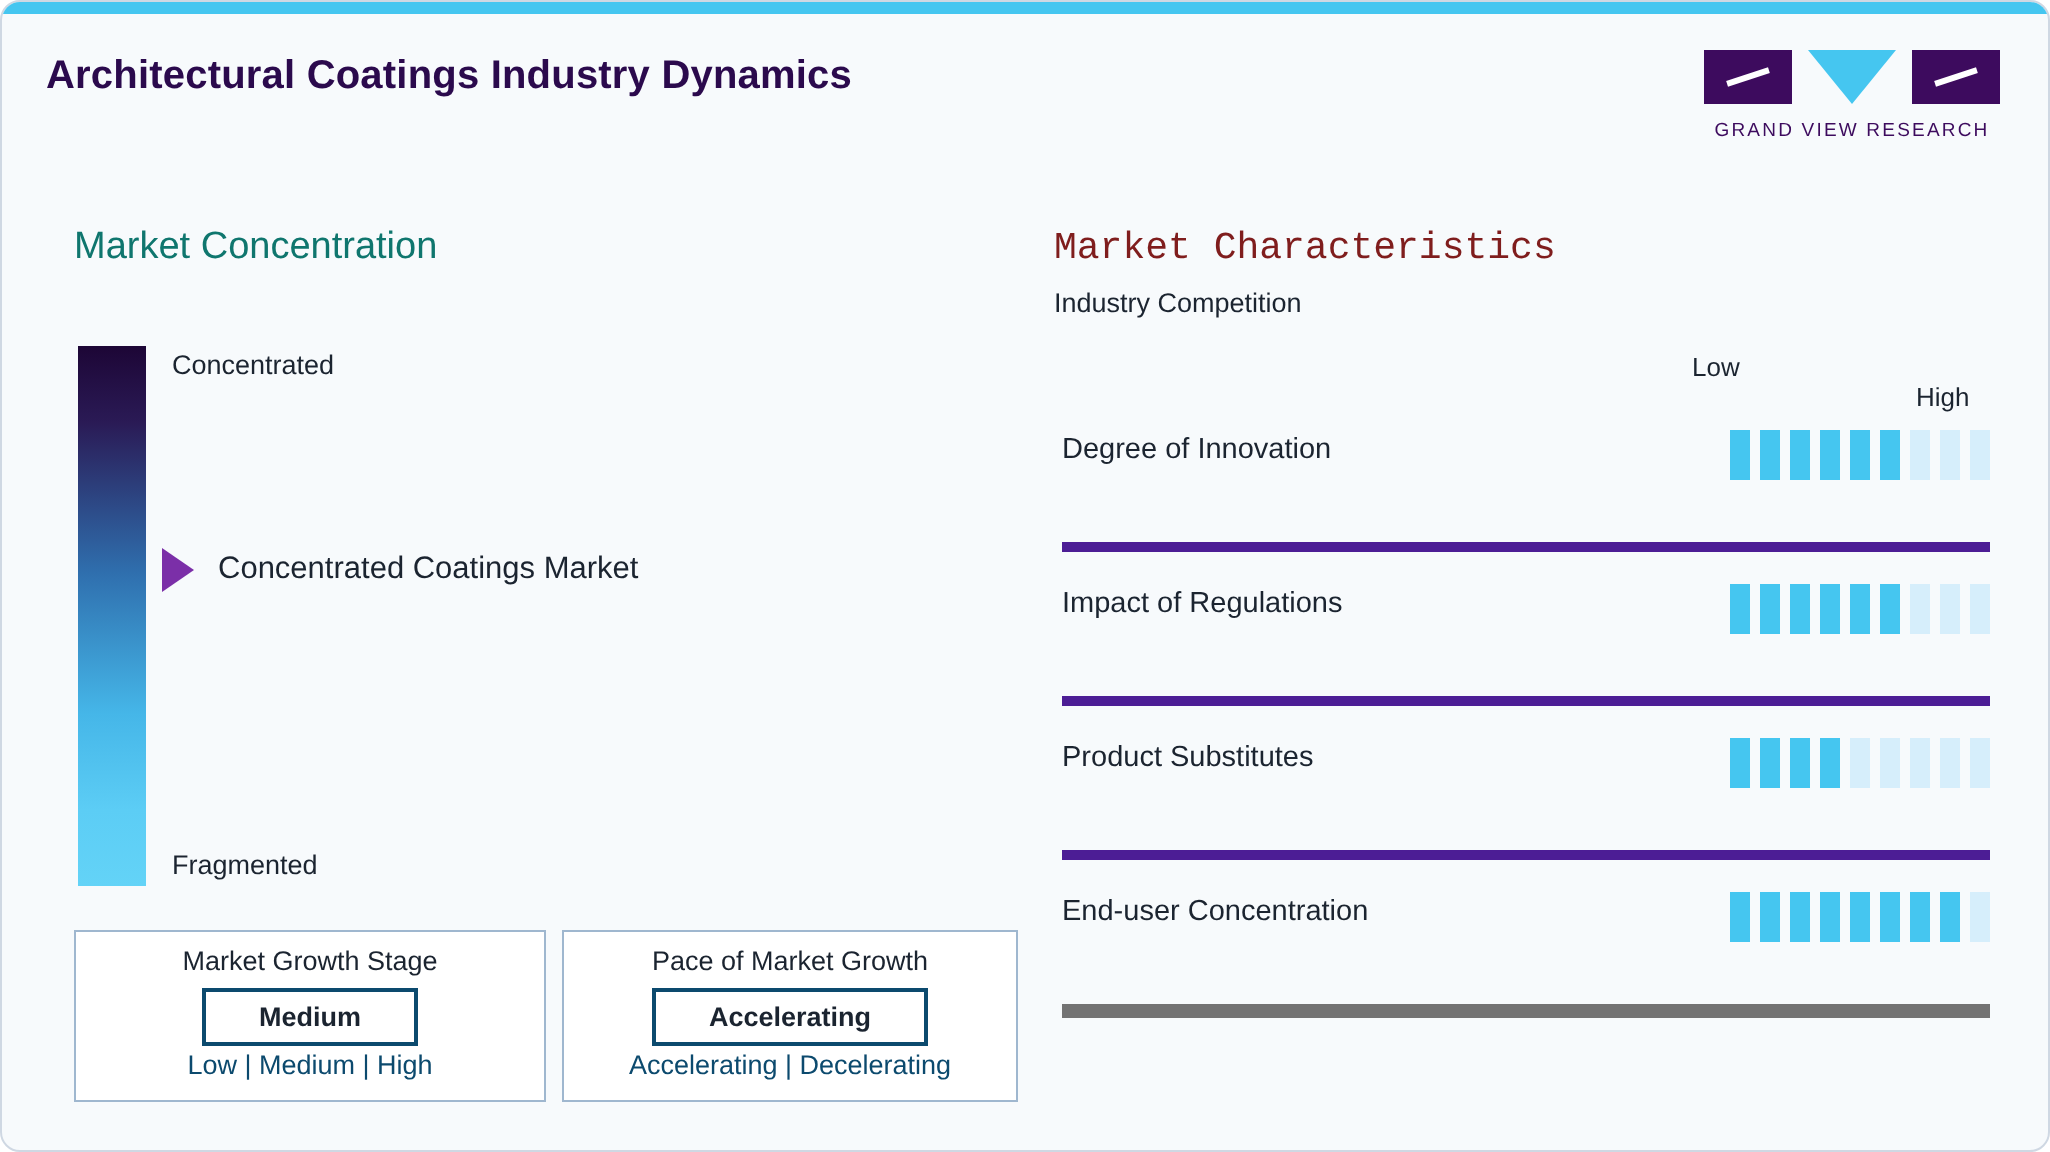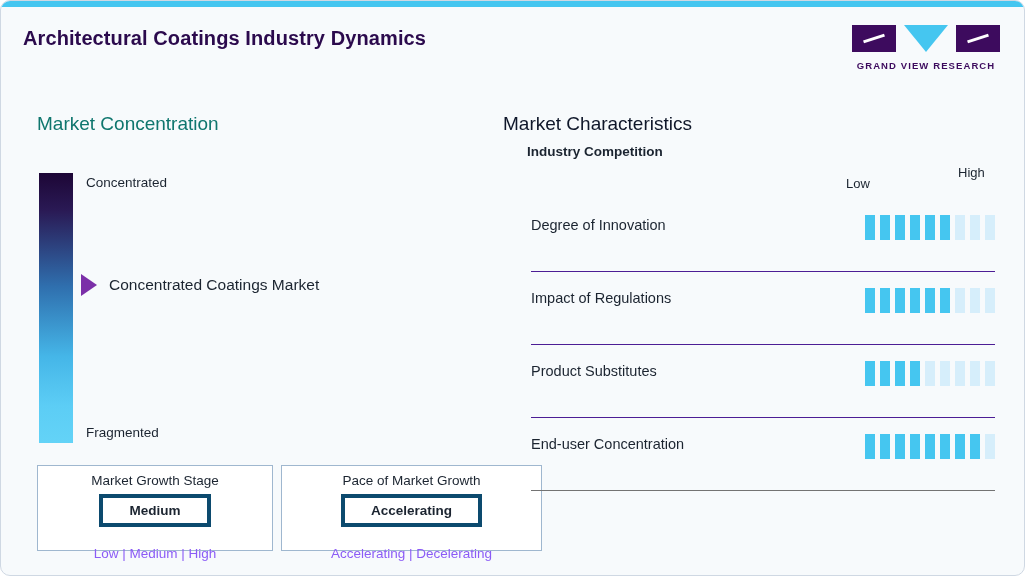--- a/index.html
+++ b/index.html
@@ -75,21 +75,21 @@
     height: 0;
     border-left: 22px solid transparent;
     border-right: 22px solid transparent;
     border-top: 27px solid #45c6f0;
   }
   #logo-text {
     margin-top: 5px;
     font-size: 9.5px;
     letter-spacing: 1.1px;
     color: #3d0b5e;
-    font-weight: bold;
+    font-weight: normal;
   }
 
   
   #left-title {
     position: absolute;
     left: 36px;
     top: 112px;
     font-size: 19px;
     color: #0f766e;
   }
@@ -137,84 +137,84 @@
   .info-box {
     position: absolute;
     top: 464px;
     height: 86px;
     border: 1px solid #9fb7cf;
     background: #ffffff;
     box-sizing: border-box;
     text-align: center;
   }
   #growth-stage-box { left: 36px; width: 236px; }
-  #pace-box { left: 280px; width: 261px; }
+  #pace-box { left: 280px; width: 228px; }
   .info-box .box-title {
     font-size: 13.5px;
     color: #1b2430;
     margin-top: 7px;
   }
   .info-box .box-value {
     display: inline-block;
     margin-top: 6px;
     padding: 5px 26px;
-    border: 4px solid #0c4a6e;
+    border: 2px solid #0c4a6e;
     font-size: 13.5px;
     font-weight: bold;
     color: #1b2430;
     background: #ffffff;
   }
   .info-box .box-scale {
     font-size: 13.5px;
-    color: #8b5cf6;
-    margin-top: 19px;
+    color: #0c4a6e;
+    margin-top: 2px;
   }
 
   
   #right-title {
     position: absolute;
-    left: 502px;
+    left: 526px;
     top: 112px;
     font-size: 19px;
-    color: #0f172a;
+    color: #7f1d1d;
+    font-family: Liberation Mono, monospace;
   }
   #right-subtitle {
     position: absolute;
     left: 526px;
     top: 143px;
     font-size: 13.5px;
     color: #1b2430;
-    font-weight: bold;
   }
   #scale-low {
     position: absolute;
     left: 845px;
     top: 175px;
     font-size: 13px;
     color: #1b2430;
   }
   #scale-high {
     position: absolute;
     left: 957px;
-    top: 164px;
+    top: 190px;
     font-size: 13px;
     color: #1b2430;
   }
   #rows {
     position: absolute;
     left: 530px;
     top: 198px;
     width: 464px;
   }
   .char-row {
     position: relative;
     height: 72px;
-    border-bottom: 1px solid #4c1d95;
-  }
-  .char-row:last-child { border-bottom: 1px solid #737373; }
+    border-bottom: 5px solid #4c1d95;
+  }
+  .char-row:last-child { border-bottom: 7px solid #737373; }
   .char-label {
     position: absolute;
     left: 0;
     top: 18px;
     font-size: 14.5px;
     color: #1b2430;
   }
   .bars {
     position: absolute;
     right: 0;

